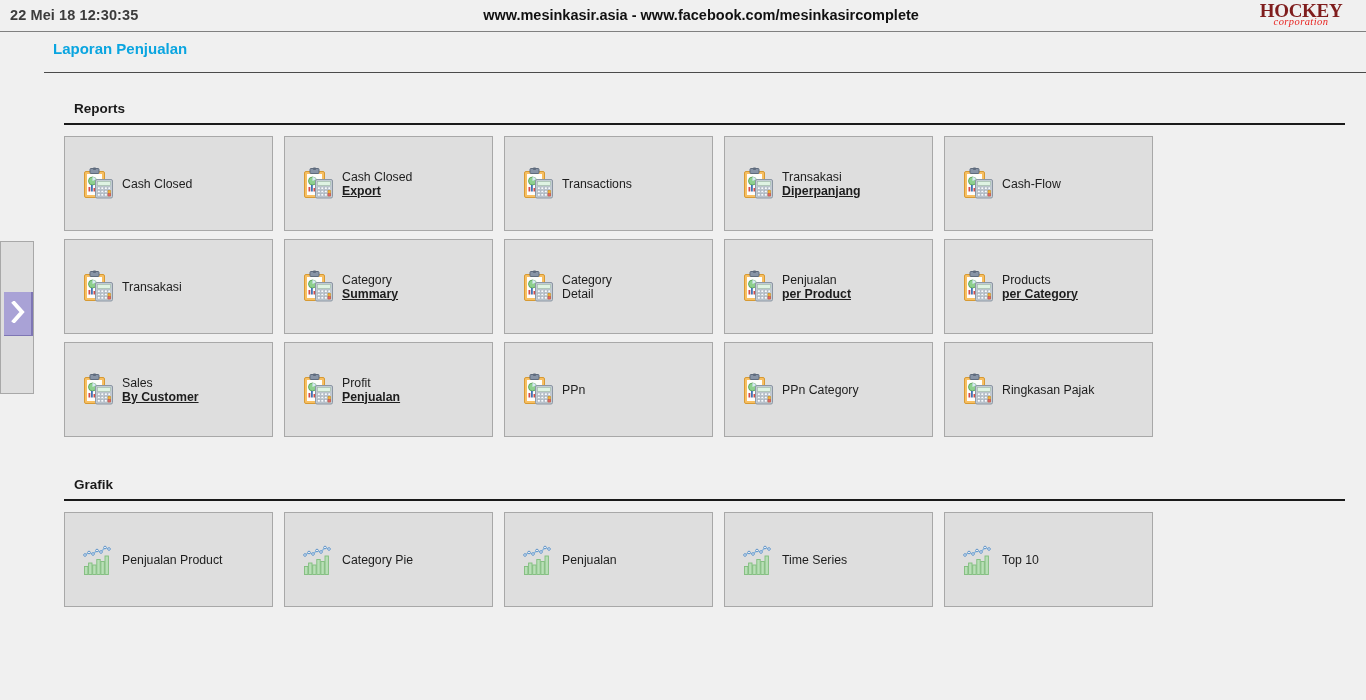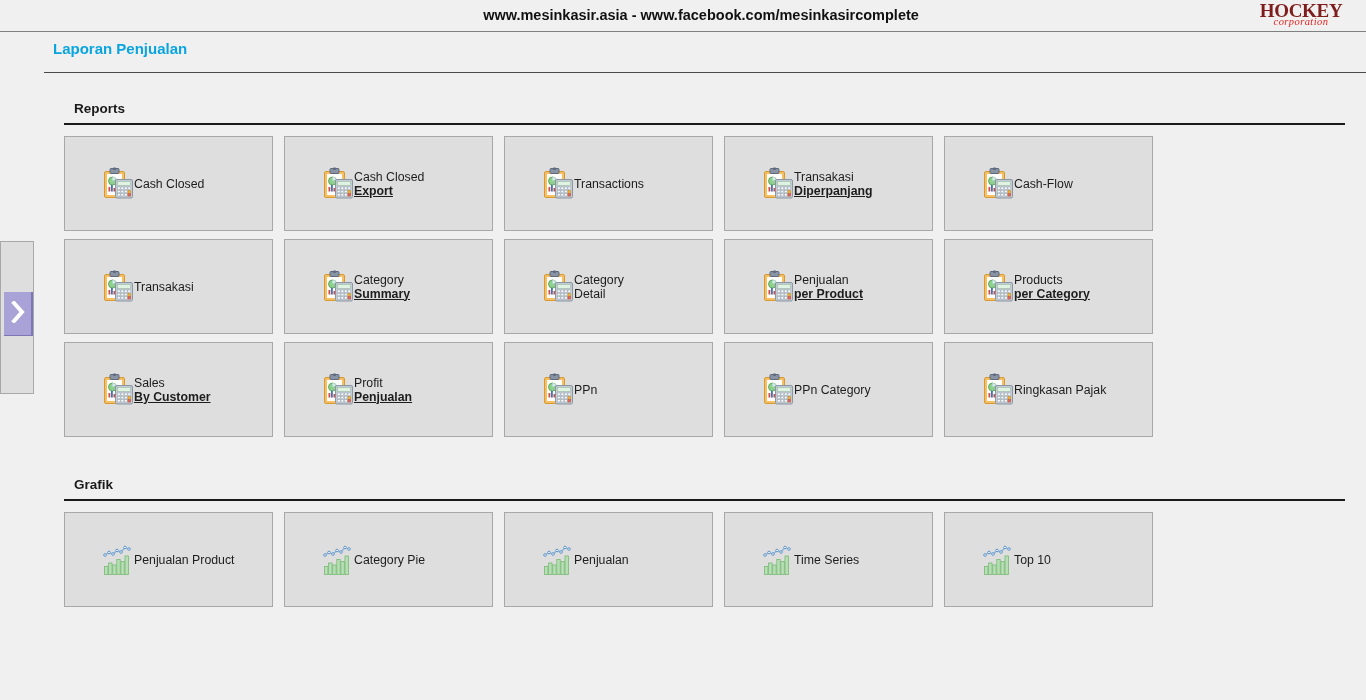--- a/index.html
+++ b/index.html
@@ -128,43 +128,43 @@
     background: #dedede;
     border: 1px solid #a8a8a8;
     display: flex;
     align-items: center;
     cursor: pointer;
     position: relative;
   }
   .card-inner {
     display: flex;
     align-items: center;
-    gap: 0;
+    gap: 8px;
     padding-left: 18px;
     width: 100%;
-    margin-left: 20px;
   }
   .card-label {
     font-size: 12.3px;
     color: #1d1d1d;
     line-height: 14px;
     white-space: nowrap;
   }
   .card-label .l2 { display: block; }
   .card-label .l2.bold { font-weight: bold; text-decoration: underline; }
 
   .icon-box { width: 31px; height: 34px; flex: 0 0 31px; }
   .icon-box svg { display: block; }
 </style>
 </head>
 <body>
 
 <div id="app">
 
   <div class="topbar">
+    <div class="topbar-clock">22 Mei 18 12:30:35</div>
     <div class="topbar-center">www.mesinkasir.asia - www.facebook.com/mesinkasircomplete</div>
     <div class="brand-logo">
       <span class="brand-main">HOCKEY</span>
       <span class="brand-sub">corporation</span>
     </div>
   </div>
 
   <div class="page-title-bar">
     <div class="page-title">Laporan Penjualan</div>
   </div>

